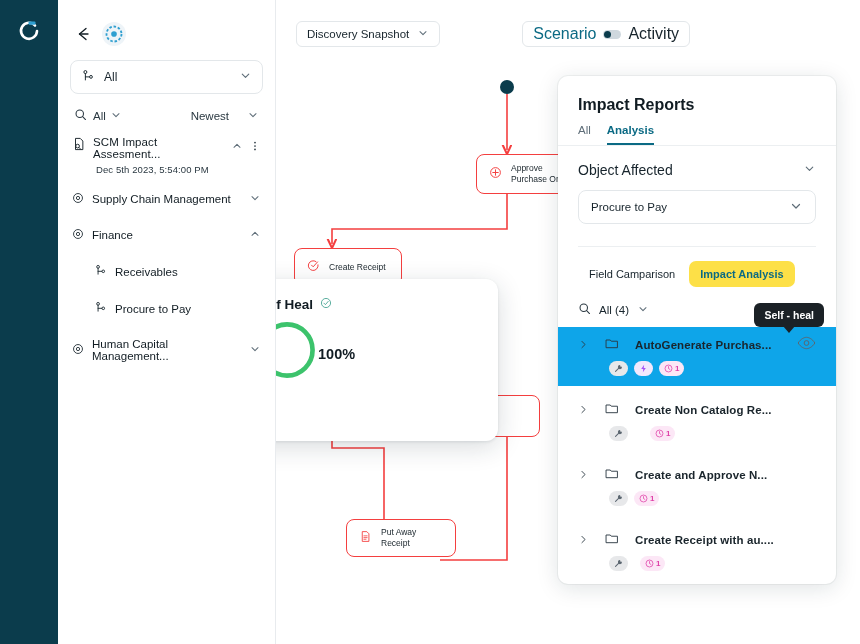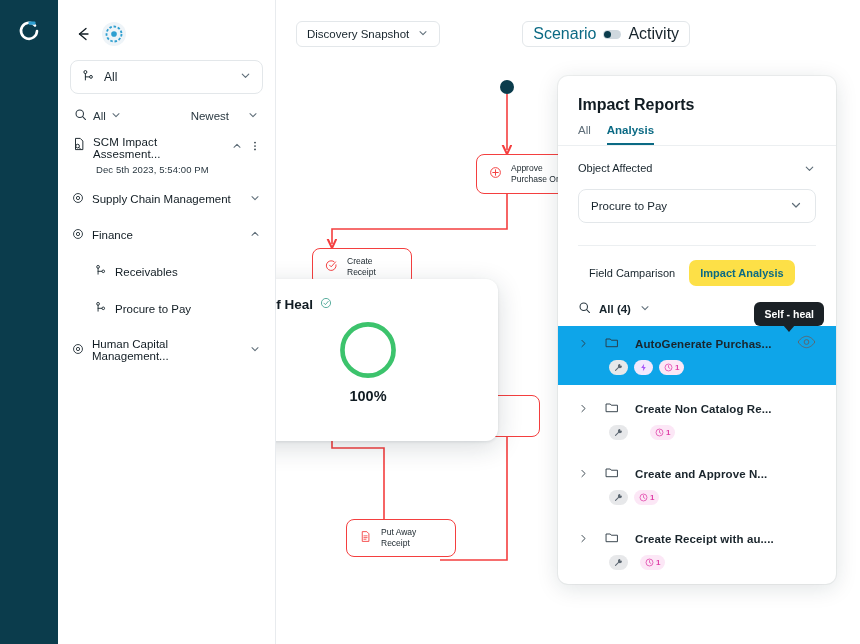--- a/index.html
+++ b/index.html
@@ -105,58 +105,58 @@
 
   
   .selfheal {
     position: absolute; left: 240px; top: 279px; width: 260px; height: 162px;
     background: #fff; border-radius: 12px;
     box-shadow: 0 6px 26px rgba(16,35,48,.16), 0 1px 3px rgba(16,35,48,.10);
     padding: 16px 18px;
   }
   .sh-head { display: flex; align-items: center; gap: 7px; }
   .sh-title { font-size: 13.5px; font-weight: 700; color: #111c23; }
-  .sh-ringwrap { display: flex; flex-direction: column; align-items: center; margin-top: 6px; }
+  .sh-ringwrap { display: flex; flex-direction: row; align-items: center; margin-top: 6px; }
   .sh-pct { font-size: 14.5px; font-weight: 700; color: #111c23; margin-top: 7px; }
 
   
   .rightpanel {
     position: absolute; right: 24px; top: 76px; width: 278px; height: 508px;
     background: #fff; border-radius: 10px;
     box-shadow: 0 4px 22px rgba(16,35,48,.13), 0 0 0 1px rgba(16,35,48,.05);
     overflow: hidden;
   }
   .rp-title { font-size: 16px; font-weight: 700; color: #111c23; padding: 20px 20px 0 20px; }
   .rp-tabs { display: flex; gap: 16px; padding: 10px 20px 0 20px; border-bottom: 1px solid #eceff1; }
   .rp-tab { font-size: 11.5px; color: #5e6d78; padding-bottom: 7px; cursor: pointer; }
   .rp-tab.active { color: #0b6a84; font-weight: 700; border-bottom: 2px solid #0b6a84; }
 
   .rp-section {
     display: flex; align-items: flex-start; padding: 16px 20px 0 20px;
-    font-size: 11px; color: #17242c; cursor: pointer;
+    font-size: 14px; color: #17242c; cursor: pointer;
   }
   .rp-section .chev { margin-left: auto; }
 
   .rp-select {
     margin: 12px 20px 0 20px; height: 34px; border: 1px solid #e3e7ea; border-radius: 8px;
     display: flex; align-items: center; padding: 0 12px; font-size: 11.5px; color: #17242c;
     cursor: pointer;
   }
   .rp-select .chev { margin-left: auto; }
 
   .rp-divider { margin: 22px 20px 0 20px; border-top: 1px solid #eceff1; }
 
   .seg { display: flex; align-items: center; gap: 3px; padding: 14px 20px 0 20px; }
   .seg-item {
     font-size: 11px; color: #17242c; padding: 7px 11px; border-radius: 7px; cursor: pointer;
   }
   .seg-item.active { background: #fde047; color: #0b6a84; font-weight: 700; }
 
   .rp-search { display: flex; align-items: center; gap: 8px; padding: 14px 20px 8px 20px; cursor: pointer; }
-  .rp-search-label { font-size: 11.5px; color: #17242c; font-weight: 700; }
+  .rp-search-label { font-size: 11.5px; color: #17242c; font-weight: 400; }
 
   .rp-list { }
   .rp-row { padding: 9px 20px 10px 20px; position: relative; }
   .rp-row.selected { background: #0ea5e9; }
   .rp-row-head { display: flex; align-items: center; gap: 16px; }
   .rp-row-title { font-size: 11.5px; color: #1a252c; font-weight: 700; letter-spacing: .1px; }
   .rp-row-eye { margin-left: auto; }
   .badges { display: flex; align-items: center; gap: 6px; padding-left: 31px; padding-top: 7px; }
   .badge { height: 15px; border-radius: 8px; display: flex; align-items: center; gap: 2px; padding: 0 5px; font-size: 8px; font-weight: 700; }
   .badge.gray { background: #e7e8ea; color: #5b6670; }
@@ -389,21 +389,21 @@
       <span>
         <svg viewBox="0 0 16 16" width="13" height="13">
           <circle cx="8" cy="8" r="6" fill="none" stroke="#f43f3f" stroke-width="1.2"></circle>
           <path d="M8 4.6 V11.4 M4.6 8 H11.4" stroke="#f43f3f" stroke-width="1.2" stroke-linecap="round"></path>
         </svg>
       </span>
       <span class="nlabel">Approve
 Purchase Order</span>
     </div>
 
-    <div class="node" style="left:20px; top:248px; width:100px;">
+    <div class="node" style="left:2px; top:248px; width:108px;">
       <span>
         <svg viewBox="0 0 16 16" width="13" height="13">
           <path d="M13.6 7.2 A6 6 0 1 1 11 3.1" fill="none" stroke="#f43f3f" stroke-width="1.2" stroke-linecap="round"></path>
           <path d="M5.6 7.6 L7.6 9.6 L13 3.6" fill="none" stroke="#f43f3f" stroke-width="1.2" stroke-linecap="round" stroke-linejoin="round"></path>
         </svg>
       </span>
       <span class="nlabel">Create Receipt</span>
     </div>
 
     <div class="node" style="left:190px; top:395px; width:58px; height:42px;"></div>

